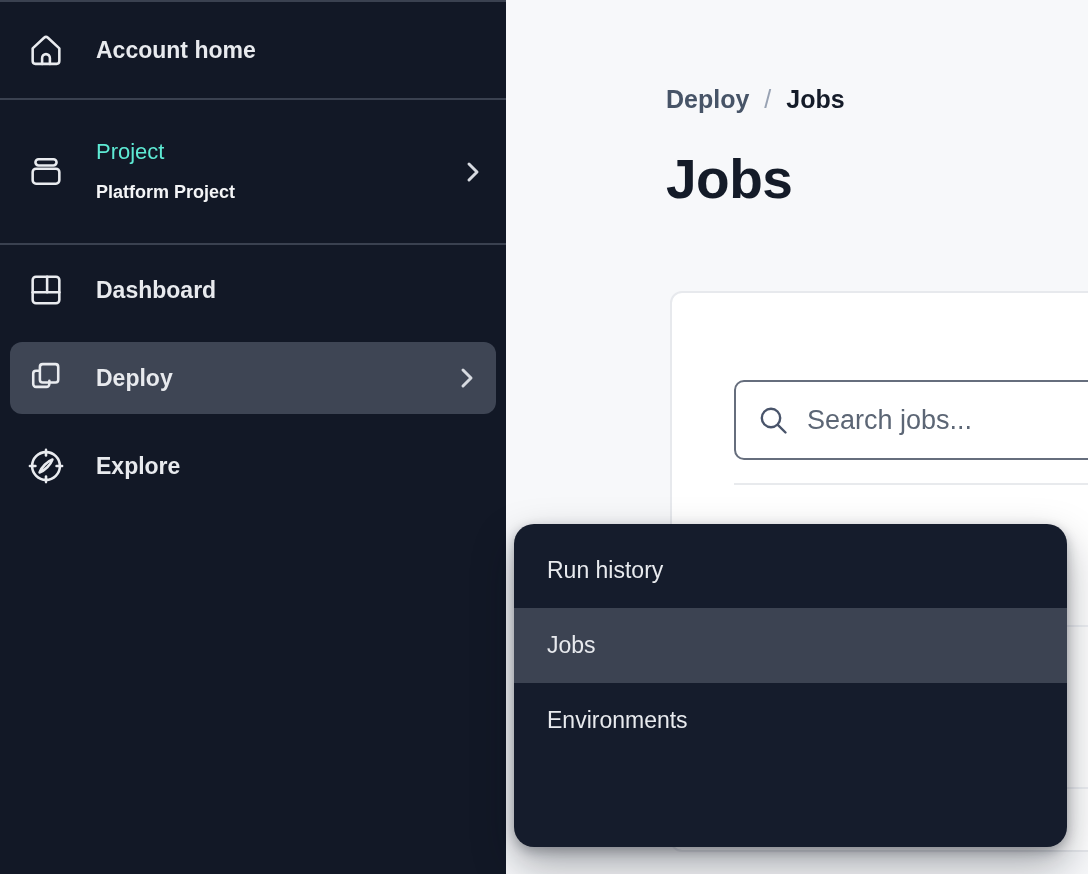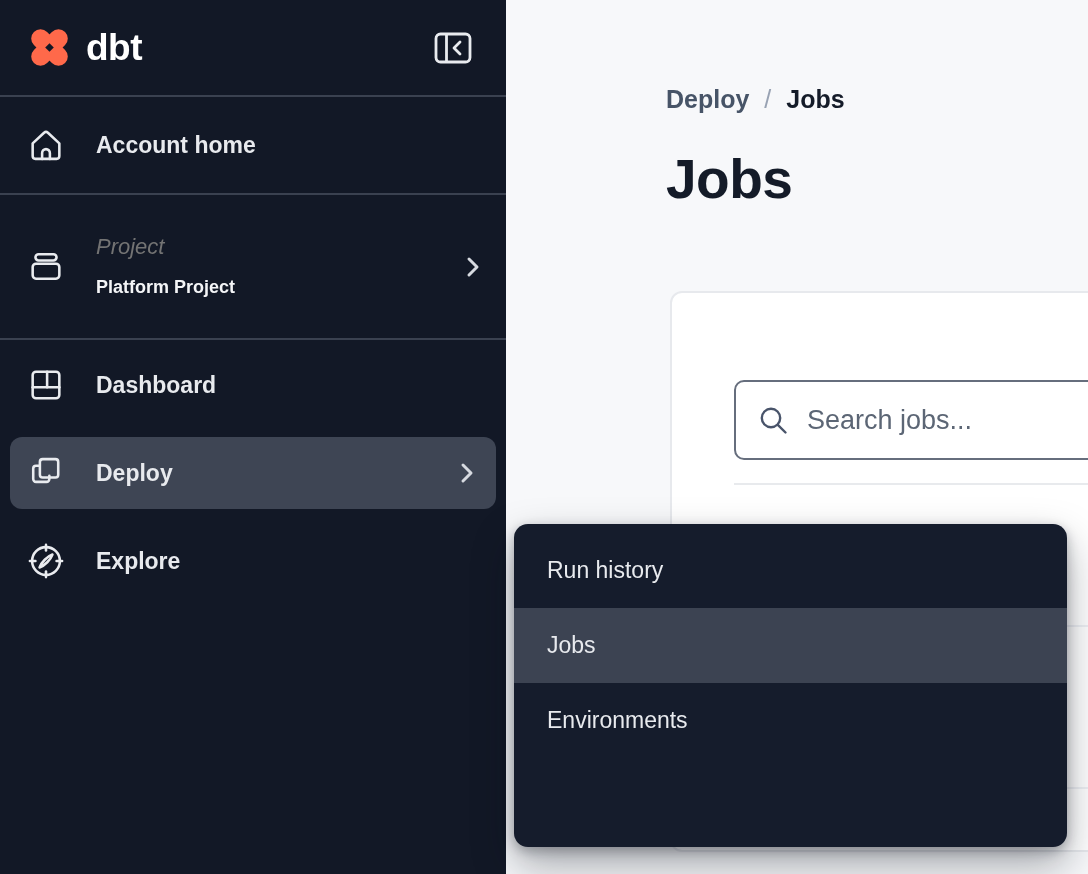--- a/index.html
+++ b/index.html
@@ -15,21 +15,21 @@
   .brand { display:flex; align-items:center; gap:13px; cursor:pointer; }
   .brand-text { font-size:37px; font-weight:800; color:#FFFFFF; letter-spacing:-0.5px; }
   .collapse-btn { background:none; border:none; cursor:pointer; display:flex; padding:0; }
   .sb-divider { height:2px; background:#3A4150; }
 
   .nav-row { display:flex; align-items:center; gap:30px; padding:0 26px;
              font-size:23px; font-weight:600; color:#E8EAEE; cursor:pointer; }
   .row-account { height:96px; }
   .row-project { height:143px; }
   .proj-text { display:flex; flex-direction:column; line-height:40px; }
-  .proj-label { font-size:22px; font-weight:400; color:#737373;font-style:italic; }
+  .proj-label { font-size:22px; font-weight:400; color:#5eead4; }
   .proj-name  { font-size:18px; font-weight:700; color:#F4F5F7; }
   .chev { margin-left:auto; display:flex; }
 
   .nav-group { padding-top:1px; }
   .nav-group .nav-row { height:88px; margin:0 10px; padding:0 22px 0 16px; border-radius:12px; }
   .nav-group .nav-row.active { height:72px; margin-top:8px; margin-bottom:8px; background:#3E4554; }
 
   .icon40 { width:40px; height:40px; flex:0 0 40px; }
 
   
@@ -50,53 +50,34 @@
   .search-box input { border:none; outline:none; flex:1; font-size:27px; color:#3C4555;
                       background:transparent; font-family:inherit; }
   .search-box input::placeholder { color:#5C6675; opacity:1; }
   .card-divider { position:absolute; left:62px; right:0; top:190px; height:2px; background:#E8EAED; }
   .row-line { position:absolute; left:62px; right:0; height:2px; background:#EEF0F4; }
   .row-line-1 { top:332px; }
   .row-line-2 { top:494px; }
 
   
   .flyout { position:absolute; left:514px; top:524px; width:553px; height:323px;
-            background:#151C2C; border-radius:14px; padding:9px 0 14px; z-index:10;
+            background:#151C2C; border-radius:20px; padding:9px 0 14px; z-index:10;
             box-shadow:0 18px 40px rgba(10,14,25,.35), 0 4px 12px rgba(10,14,25,.28); }
   .flyout-item { height:75px; display:flex; align-items:center; padding:0 33px;
                  font-size:23px; font-weight:400; color:#E8EAEE; cursor:pointer; }
   .flyout-item.active { background:#3C4352; }
 
   svg { display:block; }
 </style>
 </head>
 <body>
 
 <div class="app">
 
   <aside class="sidebar">
-    <div class="sb-header">
-      <div class="brand">
-        <svg width="47" height="47" viewBox="0 0 48 48">
-          <g fill="#FF694A">
-            <rect x="1.5" y="14.5" width="45" height="19" rx="9.5" transform="rotate(45 24 24)"></rect>
-            <rect x="1.5" y="14.5" width="45" height="19" rx="9.5" transform="rotate(-45 24 24)"></rect>
-          </g>
-          <rect x="20.9" y="20.9" width="6.2" height="6.2" transform="rotate(45 24 24)" fill="#121826"></rect>
-        </svg>
-        <span class="brand-text">dbt</span>
-      </div>
-      <button class="collapse-btn">
-        <svg width="38" height="32" viewBox="0 0 38 32" fill="none" stroke="#E9EBEF" stroke-width="2.8" stroke-linecap="round" stroke-linejoin="round">
-          <rect x="2" y="2" width="34" height="28" rx="4.5"></rect>
-          <line x1="12.5" y1="2.5" x2="12.5" y2="29.5"></line>
-          <polyline points="26,10 20,16 26,22"></polyline>
-        </svg>
-      </button>
-    </div>
     <div class="sb-divider"></div>
 
     <div class="nav-row row-account">
       <svg class="icon40" viewBox="0 0 36 36" fill="none" stroke="#E9EBEF" stroke-width="2.3" stroke-linecap="round" stroke-linejoin="round">
         <path d="M6 16.5 L16.5 6.8 a2.1 2.1 0 0 1 3 0 L30 16.5 V28 a2.5 2.5 0 0 1 -2.5 2.5 H8.5 A2.5 2.5 0 0 1 6 28 Z"></path>
         <path d="M14.5 30.5 v-5.3 a3.5 3.5 0 0 1 7 0 v5.3"></path>
       </svg>
       <span>Account home</span>
     </div>
     <div class="sb-divider"></div>

